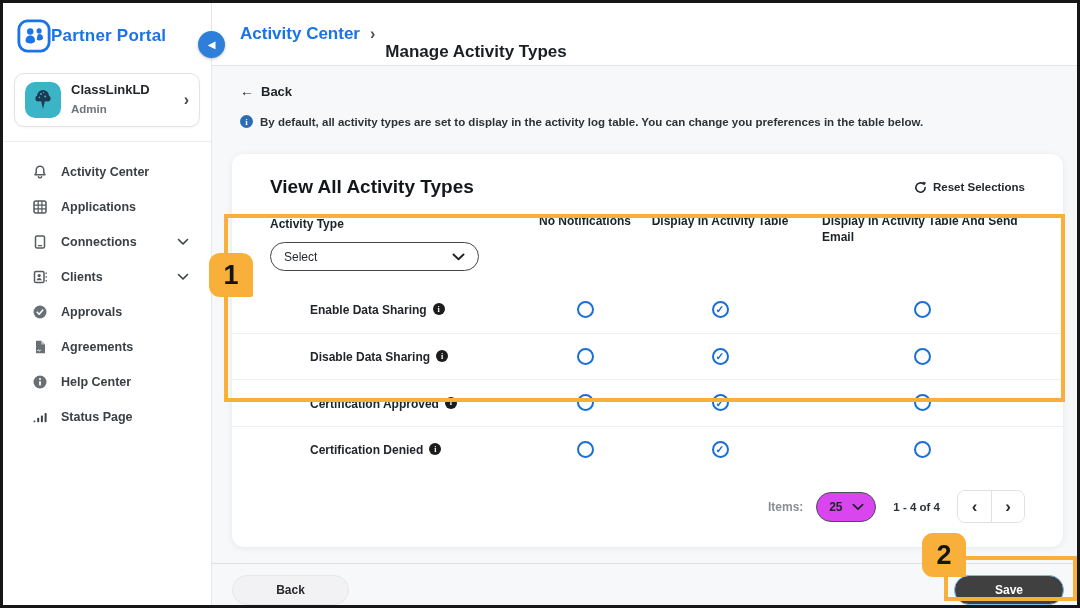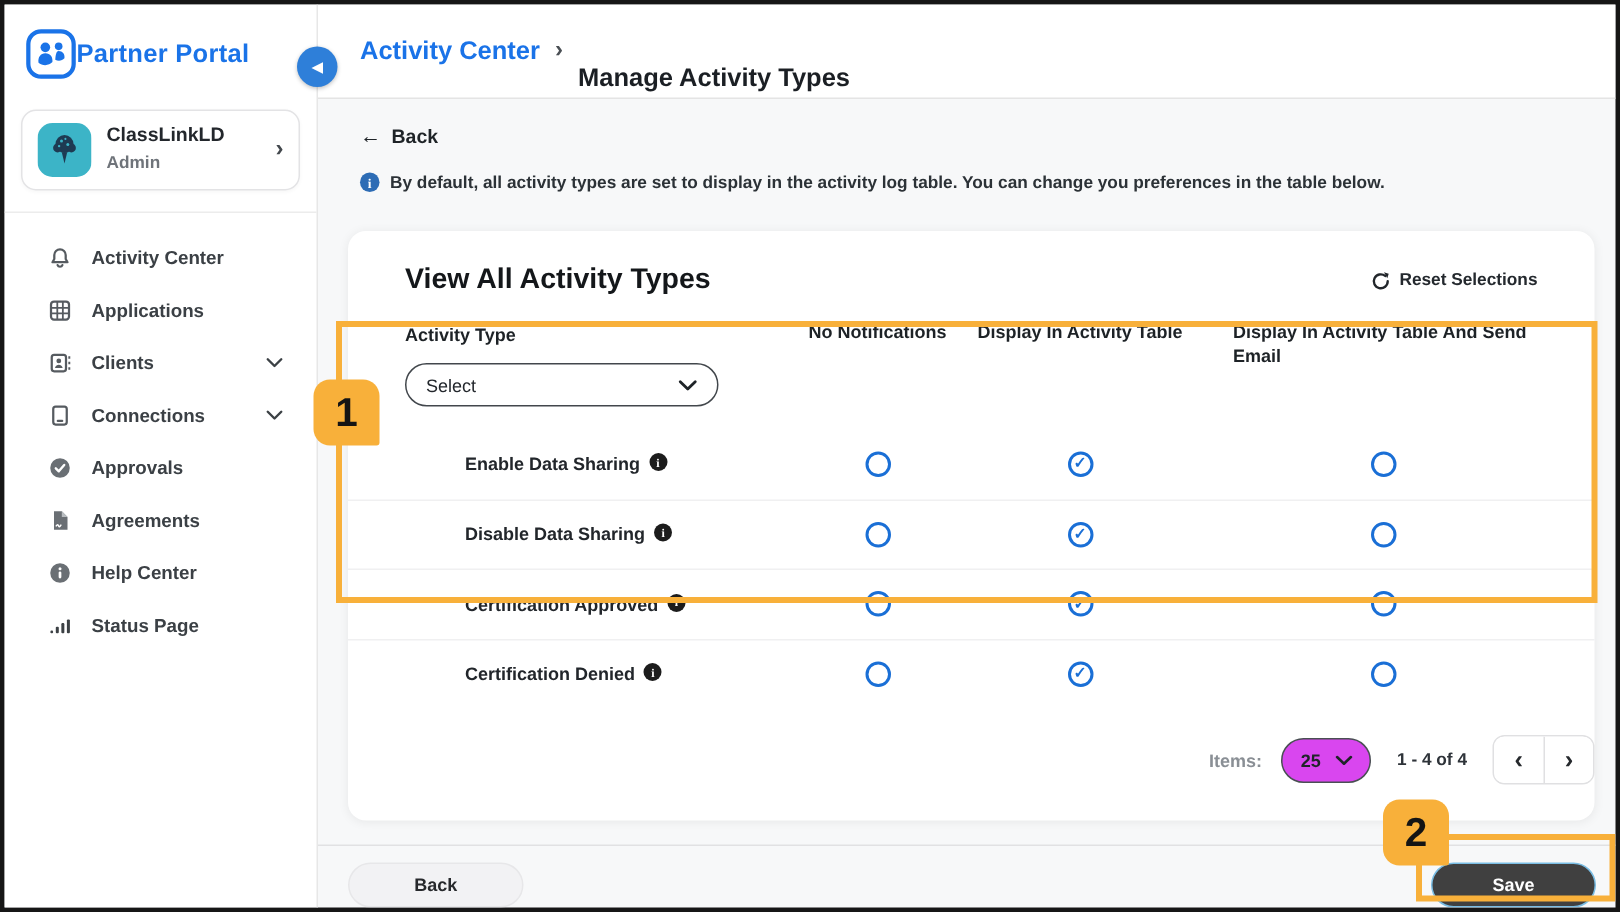--- a/index.html
+++ b/index.html
@@ -50,21 +50,21 @@
   .select-pill { margin-top:10px; width:209px; height:29px; border:1.5px solid #42474c; border-radius:15px; display:flex; align-items:center; justify-content:space-between; padding:0 13px; font-size:12px; color:#23272c; cursor:pointer; background:#fff; }
 
   .rows { margin-top:15px; }
   .trow { display:flex; align-items:center; height:46.5px; padding-left:38px; }
   .trow + .trow { border-top:1px solid #f0f0f1; }
   .row-label { font-size:12px; font-weight:700; color:#22262b; display:inline-flex; align-items:flex-start; gap:6px;padding-left:40px; }
   .info-dark { width:12px; height:12px; border-radius:50%; background:#1c1c1c; color:#fff; font-size:8px; font-weight:700; display:inline-flex; align-items:center; justify-content:center; font-family:"Liberation Serif", serif; }
   .radio { width:17px; height:17px; border:2px solid #1a6fd6; border-radius:50%; display:inline-flex; align-items:center; justify-content:center; cursor:pointer; background:#fff; }
   .radio.checked::after { content:"✓"; color:#1a6fd6; font-size:10.5px; font-weight:700; line-height:1; }
 
-  .pager-row { margin-top:18px; display:flex; align-items:center; justify-content:flex-end; gap:13px; }
+  .pager-row { margin-top:18px; display:flex; align-items:center; justify-content:flex-end; gap:13px; padding-right:38px; }
   .items-label { font-size:12px; color:#8a8f95; font-weight:600; }
   .perpage-pill { width:60px; height:30px; border:1.5px solid #4a4f54; border-radius:15px; display:flex; align-items:center; justify-content:center; gap:9px; font-size:12px; font-weight:700; color:#1f2428; cursor:pointer; background:#d946ef; }
   .range-text { font-size:11.5px; font-weight:700; color:#2e3339; margin:0 4px; }
   .pager { display:flex; border:1px solid #e0e0e2; border-radius:8px; overflow:hidden; background:#fff; }
   .pager-btn { width:33px; height:31px; display:flex; align-items:center; justify-content:center; font-size:17px; font-weight:700; color:#26292d; cursor:pointer; background:#fff; }
   .pager-btn + .pager-btn { border-left:1px solid #e0e0e2; }
 
   .footer { margin:16px -14px 0 -20px; border-top:1px solid #e1e1e3; padding:11px 13px 0 20px; display:flex; justify-content:space-between; align-items:flex-start; }
   .btn { height:30px; border-radius:16px; font-size:12px; font-weight:700; display:flex; align-items:center; justify-content:center; cursor:pointer; }
   .btn-back { width:117px; background:#f2f2f4; border:1px solid #e7e7e9; color:#27292c; }
@@ -139,41 +139,41 @@
             <svg viewBox="0 0 16 16" width="16" height="16">
               <rect x="2" y="2" width="12" height="12" rx="2" fill="none" stroke="#565b60" stroke-width="1.5"></rect>
               <path d="M2 6.2h12M2 9.9h12M6.2 2v12M9.9 2v12" stroke="#565b60" stroke-width="1.2"></path>
             </svg>
           </span>
         <span>Applications</span>
       </div>
       <div class="nav-item">
         <span class="icn">
             <svg viewBox="0 0 16 16" width="16" height="16">
+              <rect x="3.5" y="2" width="9" height="12" rx="1.6" fill="none" stroke="#565b60" stroke-width="1.5"></rect>
+              <path d="M6.5 11.6h3" stroke="#565b60" stroke-width="1.4" stroke-linecap="round"></path>
+            </svg>
+          </span>
+        <span>Connections</span>
+        <span class="nav-chevron">
+            <svg viewBox="0 0 12 8" width="12" height="8">
+              <path d="M1.5 1.5L6 6l4.5-4.5" fill="none" stroke="#3c4145" stroke-width="1.6" stroke-linecap="round" stroke-linejoin="round"></path>
+            </svg>
+          </span>
+      </div>
+      <div class="nav-item">
+        <span class="icn">
+            <svg viewBox="0 0 16 16" width="16" height="16">
               <rect x="2.5" y="2.5" width="9.5" height="11" rx="1.6" fill="none" stroke="#565b60" stroke-width="1.5"></rect>
               <circle cx="7.2" cy="6.6" r="1.6" fill="#565b60"></circle>
               <path d="M4.6 11.3c.5-1.5 1.5-2.2 2.6-2.2s2.1.7 2.6 2.2z" fill="#565b60"></path>
               <path d="M14.2 3.5v1.6M14.2 7.2v1.6M14.2 10.9v1.6" stroke="#565b60" stroke-width="1.3"></path>
             </svg>
           </span>
         <span>Clients</span>
-        <span class="nav-chevron">
-            <svg viewBox="0 0 12 8" width="12" height="8">
-              <path d="M1.5 1.5L6 6l4.5-4.5" fill="none" stroke="#3c4145" stroke-width="1.6" stroke-linecap="round" stroke-linejoin="round"></path>
-            </svg>
-          </span>
-      </div>
-      <div class="nav-item">
-        <span class="icn">
-            <svg viewBox="0 0 16 16" width="16" height="16">
-              <rect x="3.5" y="2" width="9" height="12" rx="1.6" fill="none" stroke="#565b60" stroke-width="1.5"></rect>
-              <path d="M6.5 11.6h3" stroke="#565b60" stroke-width="1.4" stroke-linecap="round"></path>
-            </svg>
-          </span>
-        <span>Connections</span>
         <span class="nav-chevron">
             <svg viewBox="0 0 12 8" width="12" height="8">
               <path d="M1.5 1.5L6 6l4.5-4.5" fill="none" stroke="#3c4145" stroke-width="1.6" stroke-linecap="round" stroke-linejoin="round"></path>
             </svg>
           </span>
       </div>
       <div class="nav-item">
         <span class="icn">
             <svg viewBox="0 0 16 16" width="16" height="16">
               <circle cx="8" cy="8" r="6.5" fill="#6a6f74"></circle>

